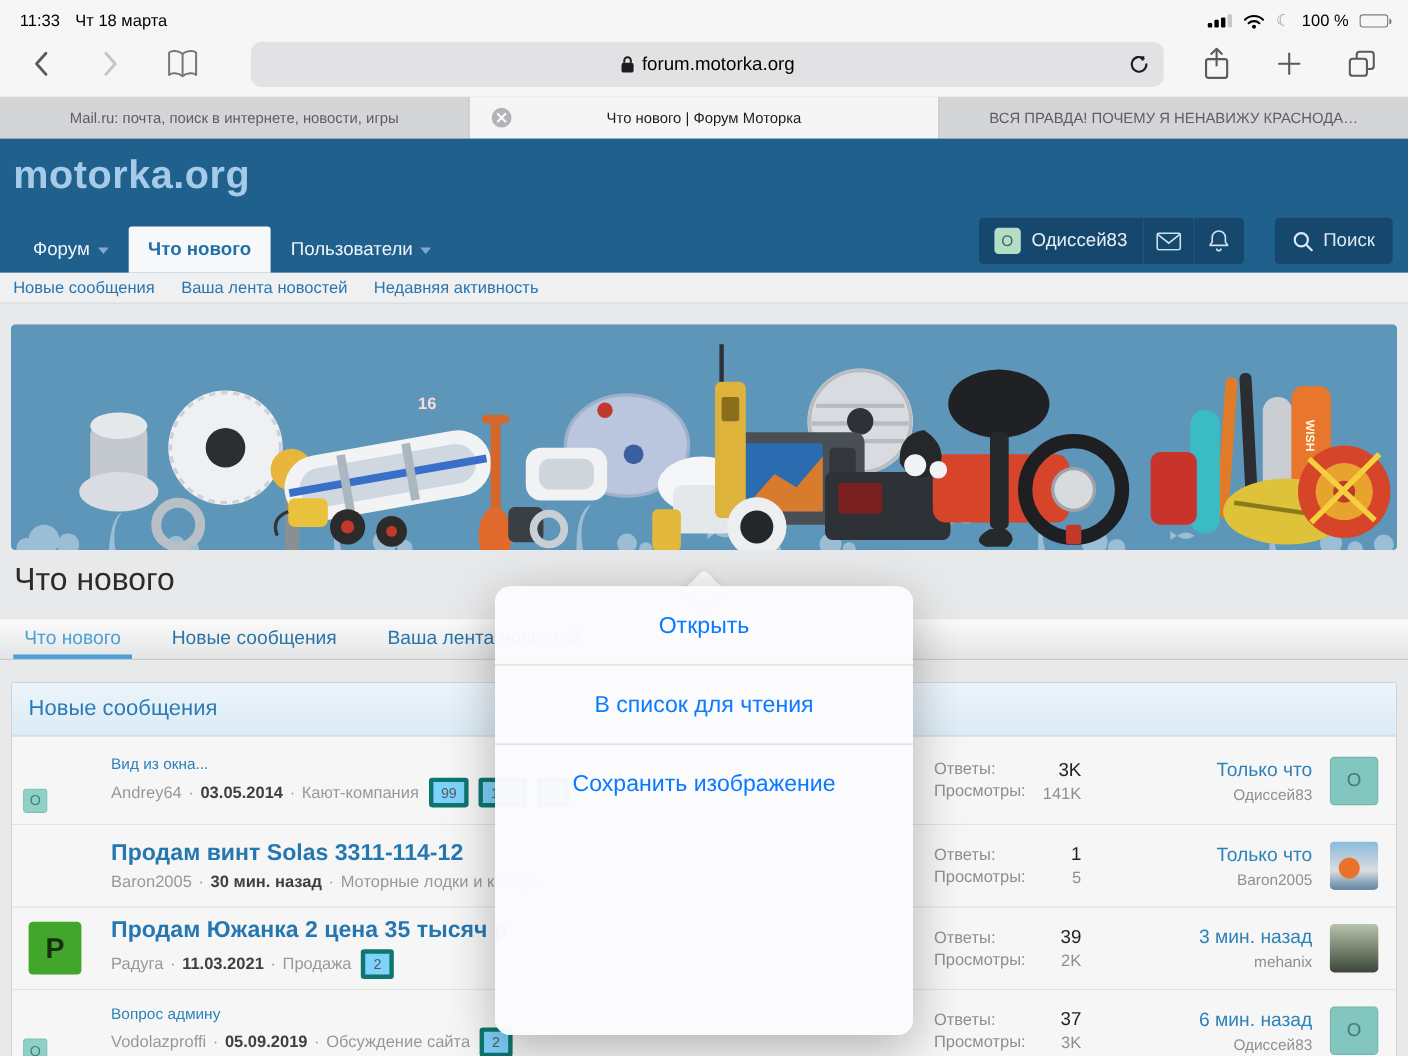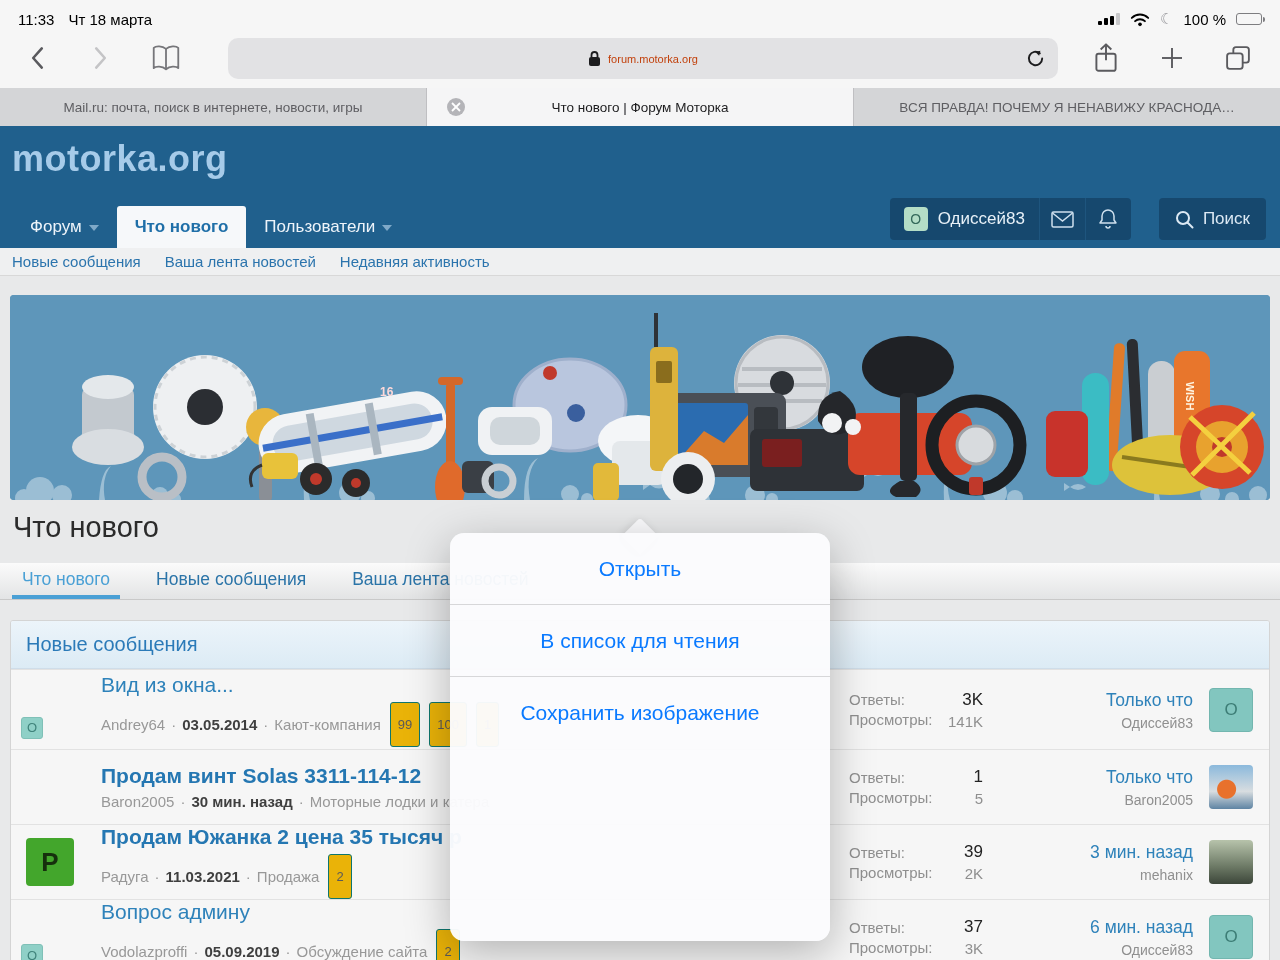--- a/index.html
+++ b/index.html
@@ -20,21 +20,21 @@
   .batt { position:relative; width:26px; height:12px; border:1px solid #7d7d80; border-radius:3px; padding:1px; }
   .batt .lvl { width:100%; height:100%; background:#000; border-radius:1.5px; }
   .batt:after { content:""; position:absolute; right:-4px; top:3px; width:2.5px; height:5px; background:#7d7d80; border-radius:0 2px 2px 0; }
 
   
   .toolbar { position:absolute; top:28px; left:0; width:1280px; height:60px; background:#f6f6f6;
     display:flex; align-items:center; }
   .tb-icon { display:flex; align-items:center; justify-content:center; }
   .urlfield { position:absolute; left:228px; top:10px; width:830px; height:41px; background:#e2e2e4;
     border-radius:10px; display:flex; align-items:center; justify-content:center; gap:7px; }
-  .urltext { font-size:11px; color:#c2410c; }
+  .urltext { font-size:17px; color:#000000; }
   .reload { position:absolute; right:12px; top:10px; }
 
   
   .tabbar { position:absolute; top:88px; left:0; width:1280px; height:38px; background:#d4d5d7; display:flex; }
   .tab { flex:1; display:flex; align-items:center; justify-content:center; font-size:13.5px; color:#5e5e62;
     border-right:1px solid #bfbfc2; position:relative; white-space:nowrap; overflow:hidden; padding:0 24px; }
   .tab.active { background:#f5f5f6; color:#1c1c1e; font-weight:400; }
   .tab:last-child { border-right:none; }
   .tab-close { position:absolute; left:20px; top:10px; width:18px; height:18px; border-radius:50%; background:#b4b4b8;
     display:flex; align-items:center; justify-content:center; }
@@ -60,21 +60,21 @@
   
   .subnav { position:absolute; top:248px; left:0; width:1280px; height:28px; background:#eff0f1;
     border-bottom:1px solid #d8d8d8; display:flex; align-items:center; gap:24px; padding:0 12px; }
   .subnav a { color:#2b74ad; font-size:15px; text-decoration:none; }
 
   
   .banner { position:absolute; top:295px; left:10px; width:1260px; height:205px; border-radius:4px; overflow:hidden; background:#5e96ba; }
   .banner svg { display:block; }
   .banner-label { position:absolute; color:#fff; font-weight:700; }
   .wish { left:1166px; top:95px; font-size:11px; transform:rotate(90deg); color:#fff4e0; }
-  .ch16 { left:370px; top:90px; font-size:12px; color:#ffd9d9; }
+  .ch16 { left:370px; top:64px; font-size:15px; color:#ffd9d9; }
 
   
   .page-title { position:absolute; left:13px; top:511px; font-size:29px; color:#2b2b2b; }
   .tabstrip { position:absolute; left:0; top:563px; width:1280px; height:37px;
     background:linear-gradient(#fbfbfb,#e3e4e5); border-bottom:1px solid #c9c9c9; display:flex; gap:26px; padding:0 12px; align-items:flex-end; }
   .tstab { font-size:17.5px; color:#2b74a8; padding:0 10px 9px 10px; }
   .tstab.active { color:#4aa0d5; border-bottom:4px solid #4aa0d5; padding-bottom:5px; }
 
   
   .list { position:absolute; left:10px; top:620px; width:1260px; height:345px; background:#f6f6f6;
@@ -87,26 +87,26 @@
   .t-avatar { position:absolute; left:15px; top:50%; transform:translateY(-50%); width:48px; height:48px; border-radius:4px; overflow:visible; }
   .av-img { width:48px; height:48px; border-radius:4px; }
   .av-badge { position:absolute; left:-5px; bottom:-5px; width:22px; height:22px; border-radius:3px; background:#8fd0c7;
     color:#3f837b; font-size:13px; display:flex; align-items:center; justify-content:center; border:1px solid #7fc0b7; }
   .av-green { background:#43a62c; color:#16300d; font-weight:600; font-size:26px; display:flex; align-items:center; justify-content:center; }
   .ph1 { background:linear-gradient(160deg,#8fae7d 0%,#6f94a8 55%,#3f6583 100%); }
   .ph2 { background:radial-gradient(circle at 40% 55%, #e8712c 0 9px, transparent 10px), linear-gradient(#8bb9dc,#d8dde0 60%,#5e84a3); }
   .ph3 { background:linear-gradient(#b7c3ab 0%,#6d7a66 60%,#3c463a 100%); }
   .ph4 { background:linear-gradient(#c2ccd3 0%,#9fb4c2 35%,#234d72 36%,#1b3a58 100%); }
   .t-main { position:absolute; left:90px; top:50%; transform:translateY(-50%); max-width:740px; white-space:nowrap; }
-  .t-title { font-size:21px; color:#2e82ba; margin-bottom:5px; }
+  .t-title { font-size:14px; color:#2e82ba; margin-bottom:5px; }
   .t-title.bold { font-weight:700; font-size:21px; color:#2577b2; }
   .t-meta { font-size:15px; color:#989898; display:flex; align-items:center; gap:6px; }
   .t-meta .when { color:#3f3f3f; font-weight:700; }
-  .badge { display:inline-block; font-size:13px; color:#5a5a5a; background:#eab308; border:1px solid #0f766e;
-    border-radius:3px; padding:12px 7px; line-height:19px; margin-left:3px; }
+  .badge { display:inline-block; font-size:13px; color:#5a5a5a; background:#7dd3fc; border:4px solid #0f766e;
+    border-radius:3px; padding:0px 7px; line-height:19px; margin-left:3px; }
   .t-stats { position:absolute; left:838px; top:50%; transform:translateY(-50%); width:134px; }
   .t-stats .srow { display:flex; justify-content:space-between; align-items:center; }
   .t-stats .lbl { color:#8f8f8f; font-size:15px; }
   .t-stats .val-replies { color:#222; font-size:17px; }
   .t-stats .val-views { color:#8f8f8f; font-size:15px; margin-top:3px; }
   .t-last { position:absolute; right:76px; top:50%; transform:translateY(-50%); text-align:right; }
   .t-last .when { color:#2e82ba; font-size:17.5px; margin-bottom:4px; }
   .t-last .who { color:#8f8f8f; font-size:14px; }
   .t-lastav { position:absolute; right:16px; top:50%; transform:translateY(-50%); width:44px; height:44px; border-radius:4px; }
   .av-teal { background:#82c6bf; color:#3d7d76; font-size:17px; display:flex; align-items:center; justify-content:center; border:1px solid #72b6af; }

